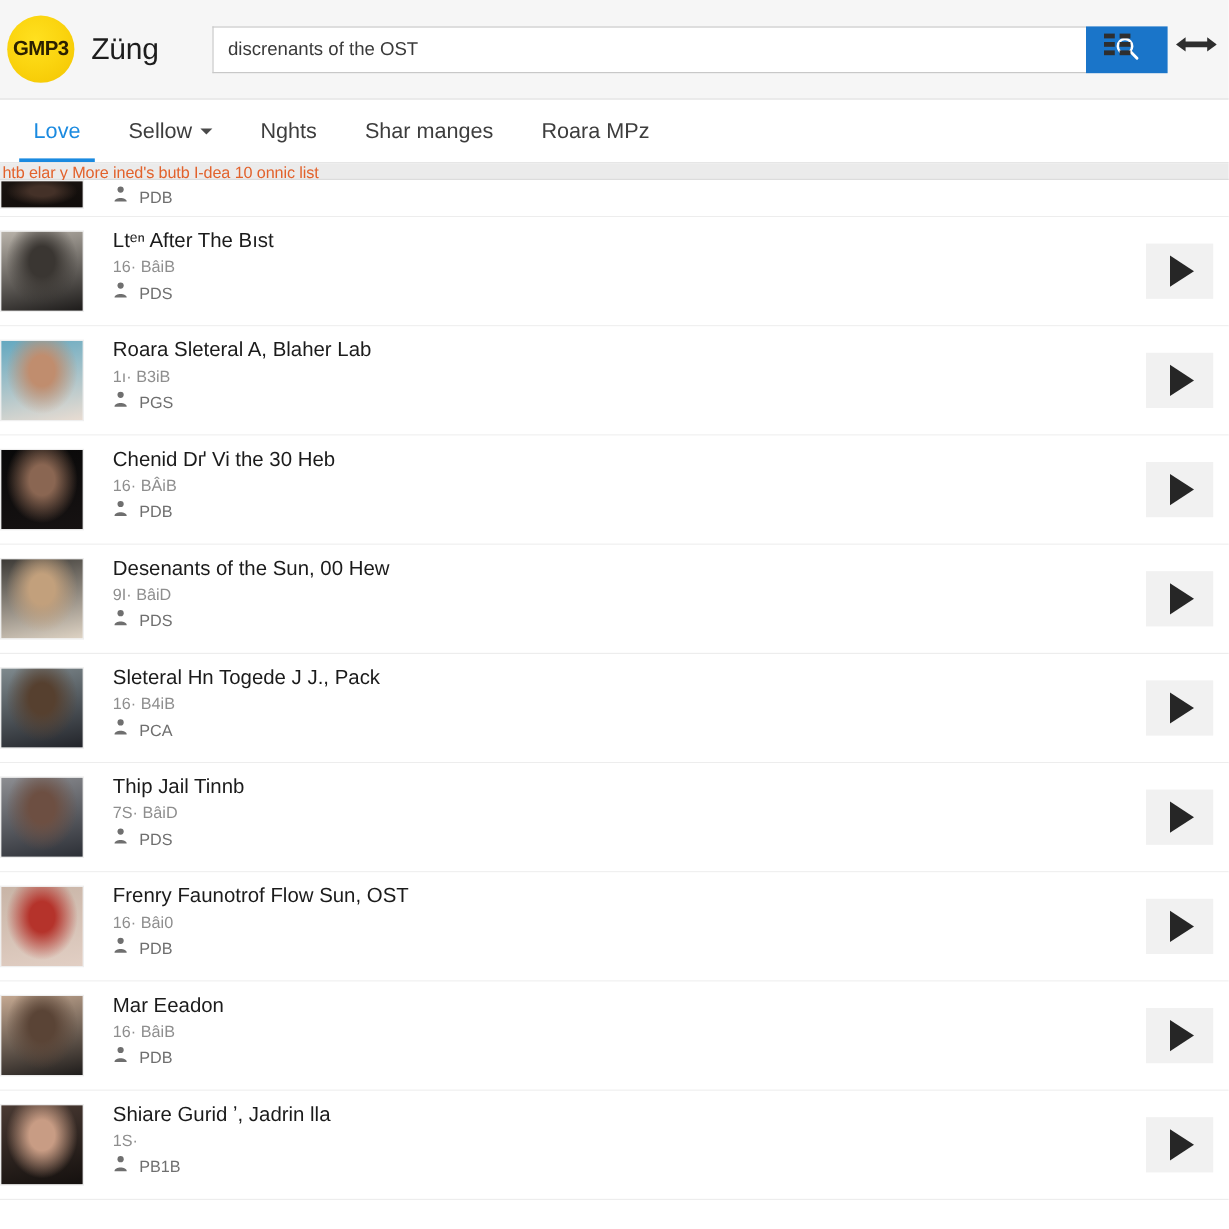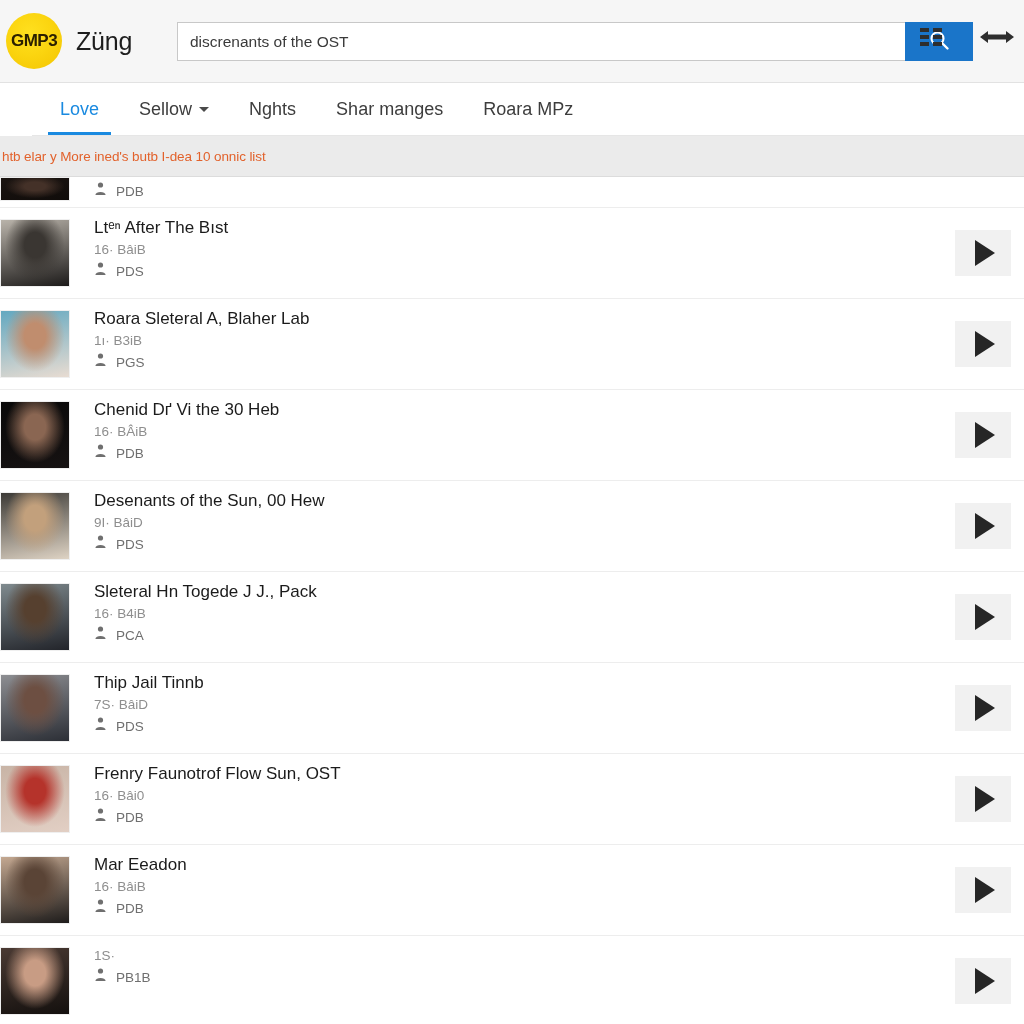--- a/index.html
+++ b/index.html
@@ -105,21 +105,20 @@
 
   
   .navbar {
     height: 53px;
     background: #ffffff;
     border-bottom: 1px solid #e6e6e6;
     display: flex;
     align-items: stretch;
     padding-left: 8px;
     box-sizing: border-box;
-    margin-left: 32px;
   }
   .nav-item {
     display: flex;
     align-items: center;
     padding: 0 20px;
     font-size: 18px;
     color: #3d3d3d;
     cursor: pointer;
     position: relative;
     white-space: nowrap;
@@ -140,25 +139,24 @@
     display: inline-block;
     margin-left: 7px;
     width: 0; height: 0;
     border-left: 5px solid transparent;
     border-right: 5px solid transparent;
     border-top: 5px solid #4a4a4a;
   }
 
   
   .notice {
-    height: 41px;
+    height: 14px;
     background: #ebebeb;
     border-bottom: 1px solid #dcdcdc;
     display: flex;
-    align-items: center;
     padding-left: 2px;
     box-sizing: border-box;
   }
   .notice-text {
     font-size: 13.5px;
     color: #e2622c;
     letter-spacing: -0.1px;
     white-space: nowrap;
   }
 
@@ -453,20 +451,21 @@
           <span>PDB</span>
         </div>
       </div>
       <button class="play-btn" title="Play">
         <span class="play-tri"></span>
       </button>
     </div>
     <div class="result-row">
       <div class="thumb" style="background: radial-gradient(at 50% 38%, rgb(200, 156, 132) 0%, rgb(200, 156, 132) 22%, rgba(0, 0, 0, 0) 62%), linear-gradient(168deg, rgb(74, 58, 51) 0%, rgb(20, 16, 14) 100%);"></div>
       <div class="meta">
+        <div class="r-title">Shiare Gurid ʼ, Jadrin lla</div>
         <div class="r-sub">1S·</div>
         <div class="r-src">
           <span><svg width="13" height="14" viewBox="0 0 13 14" aria-hidden="true">
               <circle cx="6.5" cy="3" r="2.6" fill="#6f6f6f"></circle>
               <path d="M1.4 13 C1.4 8.9 11.6 8.9 11.6 13 Z" fill="#6f6f6f"></path>
             </svg></span>
           <span>PB1B</span>
         </div>
       </div>
       <button class="play-btn" title="Play">

